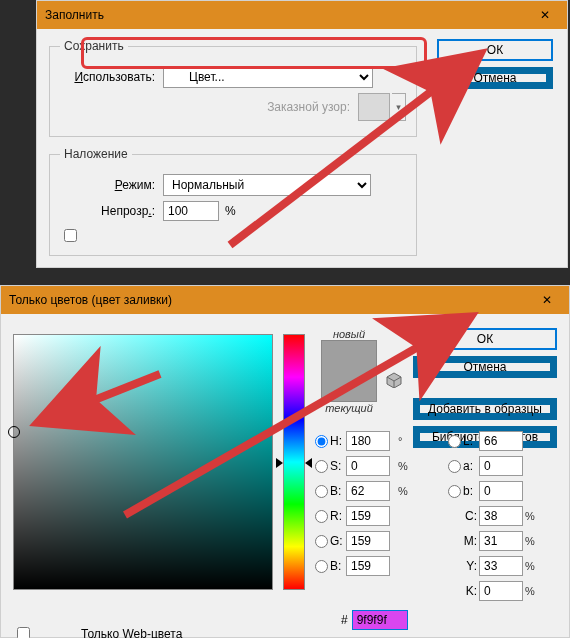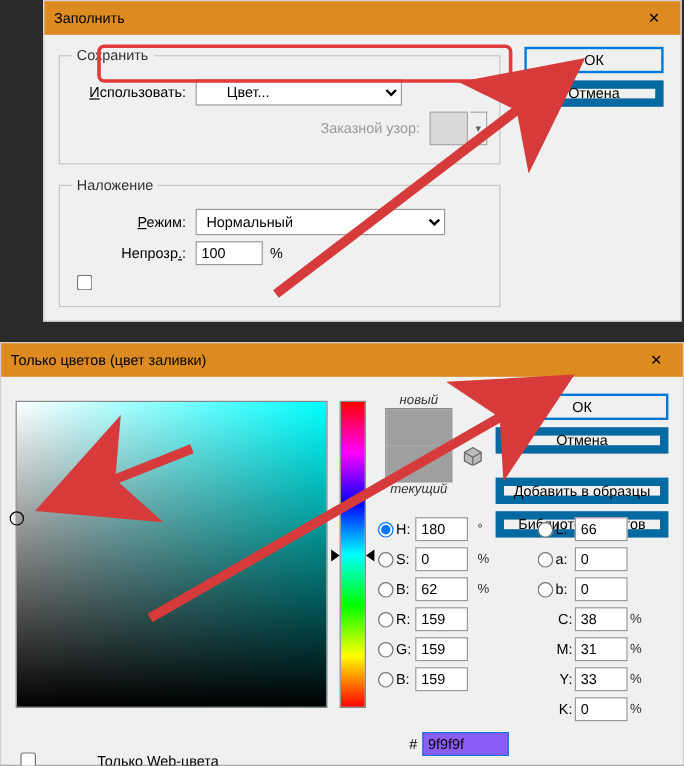--- a/index.html
+++ b/index.html
@@ -64,21 +64,21 @@
   .picker-right .btn { width: 144px; }
 
   .num-grid { position: absolute; left: 314px; top: 117px; display: grid; grid-template-columns: auto 14px 50px 18px 28px auto 14px 44px 18px; row-gap: 5px; column-gap: 2px; align-items: center; font-size: 12px; }
   .num-grid input[type="radio"] { margin: 0; }
   .num-grid input[type="text"] { width: 44px; text-align: left; }
   .pct { font-size: 11px; color: #333; }
   .rg { text-align: right; }
 
   .webcolors { position: absolute; left: 12px; top: 310px; gap: 48px; }
   .hexrow { position: absolute; left: 340px; top: 296px; display: flex; align-items: center; gap: 4px; }
-  .hexrow input { width: 72px; background: #8b5cf6; border: 1px solid #0078d7; }
+  .hexrow input { width: 56px; background: #d946ef; border: 1px solid #0078d7; }
 
   
   .arrow { position: absolute; z-index: 20; pointer-events: none; }
 </style>
 </head>
 <body>
 
 <div class="fill-dlg">
   <div class="titlebar">
     <span class="title">Заполнить</span>
@@ -87,21 +87,21 @@
 
   <div class="fill-right">
     <button class="btn primary">ОК</button>
     <button class="btn">Отмена</button>
   </div>
 
   <fieldset style="margin-right:150px;">
     <legend>Сохранить</legend>
     <div class="row">
       <span class="lbl" style="width:95px;"><span class="underline">И</span><span>спользовать:</span></span>
-      <select style="width:172px;padding-left:21px;">
+      <select style="width:210px;padding-left:21px;">
         <option>Цвет...</option>
       </select>
     </div>
     <div class="row" style="justify-content:flex-end;">
       <span class="lbl" style="color:#9a9a9a;">Заказной узор:</span>
       <div class="pattern-well"></div>
       <div class="pattern-arrow">▾</div>
     </div>
   </fieldset>
 

